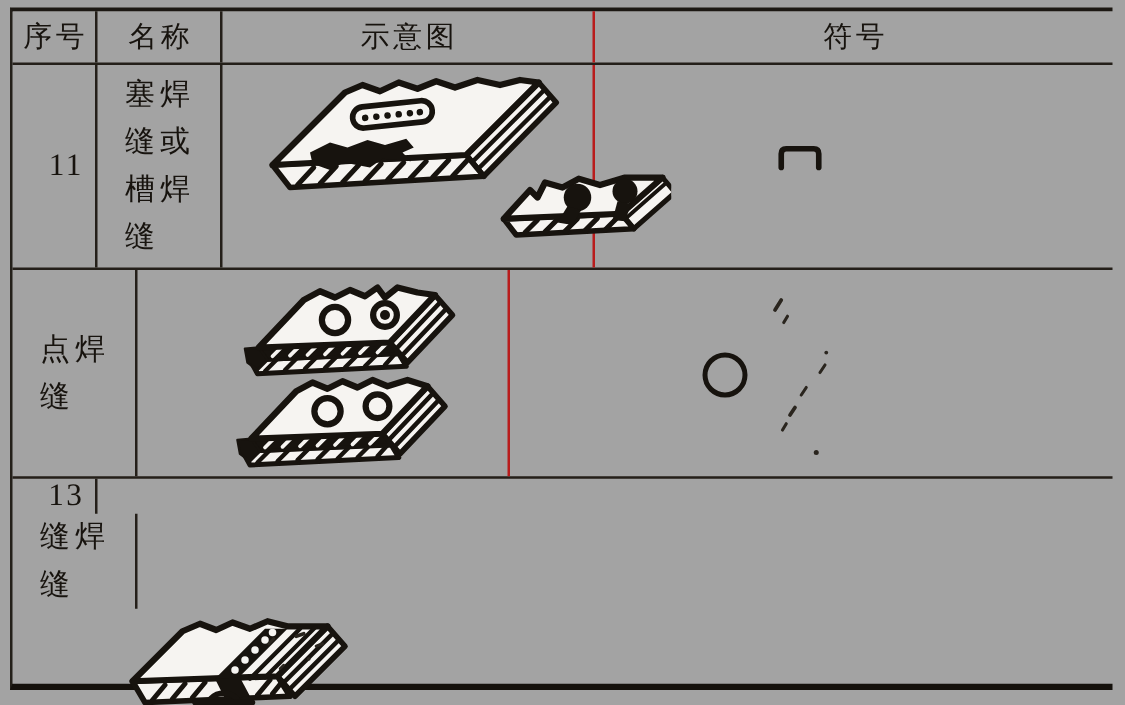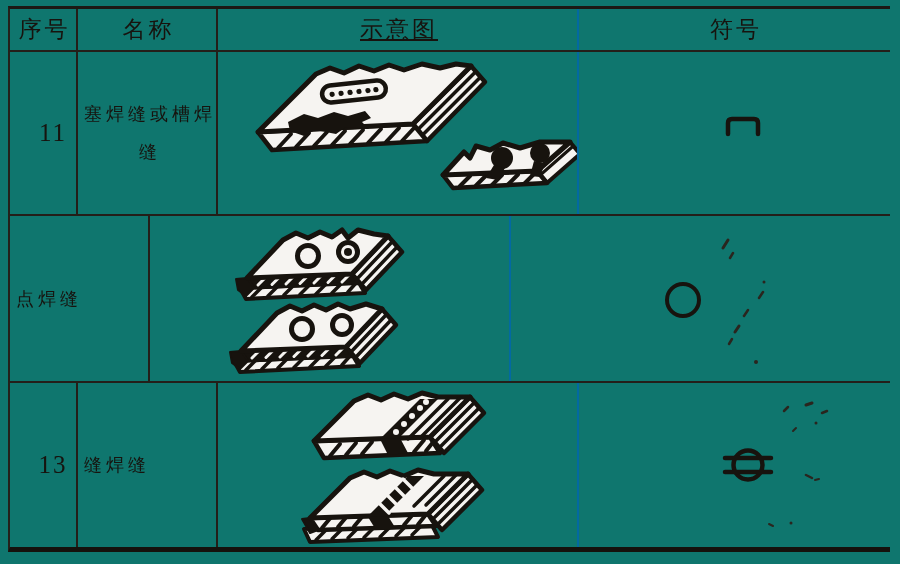--- a/index.html
+++ b/index.html
@@ -1,48 +1,48 @@
 <!DOCTYPE html>
 <html><head>
 <meta charset="utf-8">
 <style>
   html,body{margin:0;padding:0;}
   .page{
     position:relative;
     width:900px;height:564px;
-    background:#0f766e;
+    background:#a3a3a3;
     overflow:hidden;
     font-family:"Liberation Serif","DejaVu Serif",serif;
     color:#17130e;
   }
   .tbl{
     position:absolute;left:8px;top:6px;width:882px;
     border-top:3px solid #1c1813;
     border-left:2px solid #24201a;
     border-bottom:5px solid #15110c;
     box-sizing:border-box;
   }
   .row{display:flex;border-bottom:2px solid #241f19;}
   .row.last{border-bottom:none;}
   .cell{box-sizing:border-box;position:relative;}
   .c1{width:68px;border-right:2px solid #241f19;}
-  .c2{width:140px;border-right:2px solid #241f19;}
-  .c3{width:361px;border-right:2px solid #0369a1;text-decoration:underline;}
+  .c2{width:100px;border-right:2px solid #241f19;}
+  .c3{width:298px;border-right:2px solid #b91c1c;}
   .c4{flex:1;}
   .hrow{height:41px;}
   .r11{height:162px;}
   .r12{height:165px;}
-  .r13{height:164px;}
+  .r13{height:164px;flex-direction:column;}
   .hcell{display:flex;align-items:center;justify-content:center;
     font-size:23px;letter-spacing:3px;padding-left:3px;}
   .numcell{display:flex;align-items:center;justify-content:center;
     font-size:25px;letter-spacing:2px;padding-left:20px;}
   .namecell{display:flex;align-items:center;
-    font-size:18px;letter-spacing:4px;line-height:38px;
-    padding-left:6px;padding-right:0;word-break:break-all;text-align:center;}
+    font-size:24px;letter-spacing:4px;line-height:38px;
+    padding-left:22px;padding-right:0;word-break:break-all;}
   .fill-svg{position:absolute;left:0;top:0;}
 </style>
 </head>
 <body>
 
 <div class="page">
   <div class="tbl">
 
     <div class="row hrow">
       <div class="cell c1 hcell">序号</div>

